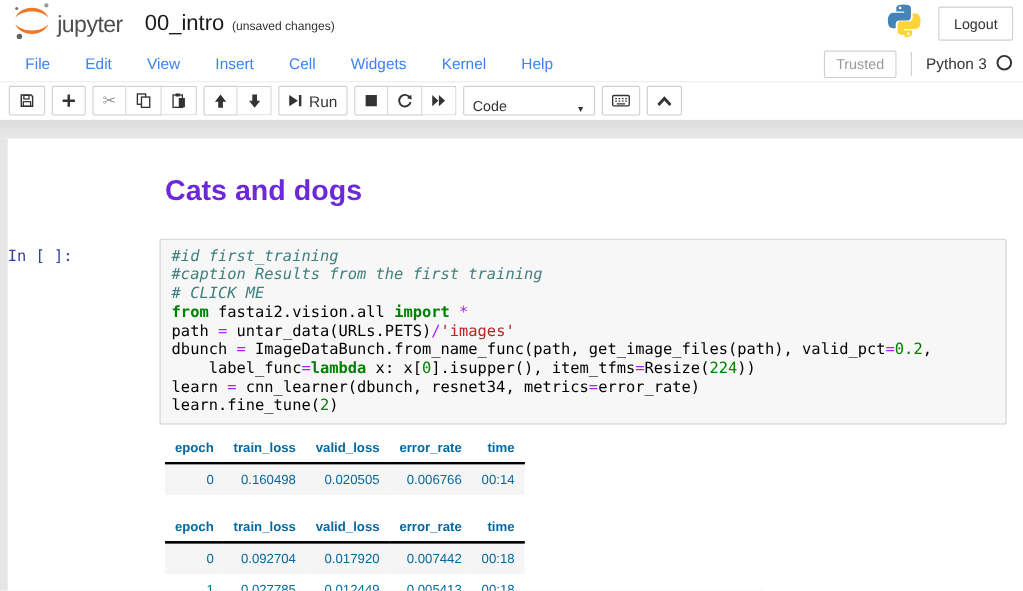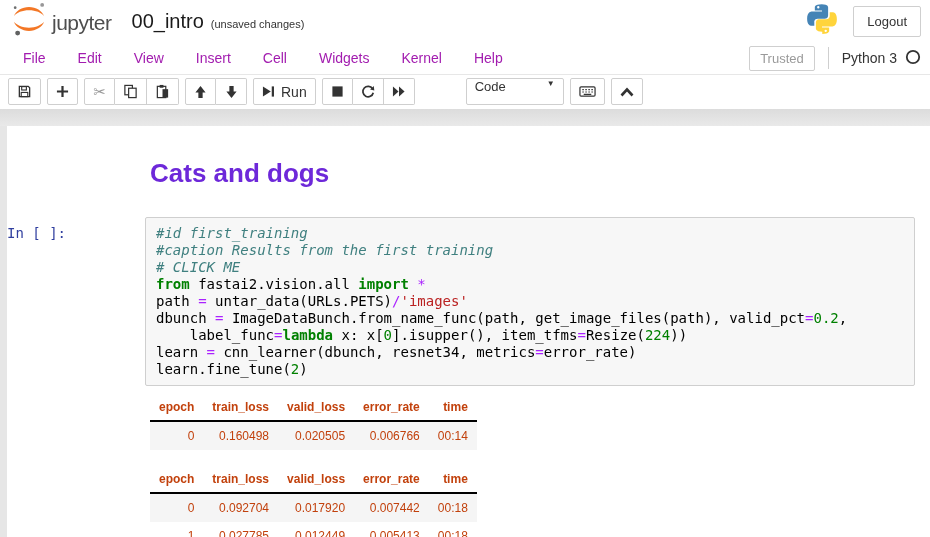--- a/index.html
+++ b/index.html
@@ -12,43 +12,43 @@
   
   .header { display:flex; align-items:center; height:42px; padding:0 9px; background:#fff; }
   .logo { display:flex; align-items:center; gap:3px; cursor:pointer; }
   .logo-text { font-size:21px; color:#4e4e4e; letter-spacing:-0.5px; margin-top:4px; }
   .nb-title { font-size:20px; color:#1a1a1a; margin-left:20px; }
   .checkpoint { font-size:11px; color:#333; margin-left:7px; margin-top:6px; }
   .header-right { margin-left:auto; display:flex; align-items:center; gap:14px; }
   .logout { border:1px solid #cfcfcf; border-radius:2px; background:#fff; padding:7px 13px; font-size:13px; color:#333; cursor:pointer; }
   
   .menubar { display:flex; align-items:center; height:33px; border-bottom:1px solid #e7e7e7; padding:0 7px; background:#fff; }
-  .menu-item { padding:8px 16px; font-size:14px; color:#a21caf; cursor:pointer; }
+  .menu-item { padding:8px 16px; font-size:14px; color:#3b82f6; cursor:pointer; }
   .menu-right { margin-left:auto; display:flex; align-items:center; gap:13px; padding-right:2px; }
   .trusted { border:1px solid #cfcfcf; border-radius:2px; color:#9a9a9a; font-size:13px; padding:4px 10px; background:#fff; cursor:pointer; }
   .vsep { width:1px; height:22px; background:#cfcfcf; }
   .kernel { display:flex; align-items:center; gap:8px; font-size:14px; color:#333; }
   
   .toolbar { display:flex; align-items:center; padding:3px 8px 4px 8px; gap:6px; background:#fff; }
   .btn-group { display:flex; }
   .tb-btn {
     height:27px; min-width:31px; padding:0 8px;
     display:flex; align-items:center; justify-content:center; gap:6px;
     background:#fff; border:1px solid #cfcfcf; color:#333; font-size:14px; cursor:pointer;
   }
   .btn-group .tb-btn + .tb-btn { border-left:none; }
   .btn-group .tb-btn:first-child { border-radius:2px 0 0 2px; }
   .btn-group .tb-btn:last-child { border-radius:0 2px 2px 0; }
   .btn-group .tb-btn:only-child { border-radius:2px; }
   .tb-btn svg { display:block; }
   .glyph { font-size:15px; line-height:1; }
   .select-box {
-    display:flex; align-items:flex-start; justify-content:space-between;
-    width:98px; height:27px; border:1px solid #cfcfcf; border-radius:2px;
-    padding:0 8px; font-size:13px; color:#333; background:#fff; cursor:pointer;margin-left:45px;
+    display:flex; align-items:flex-end; justify-content:space-between;
+    width:120px; height:27px; border:1px solid #cfcfcf; border-radius:2px;
+    padding:0 8px; font-size:13px; color:#333; background:#fff; cursor:pointer;
   }
   .caret { font-size:8px; color:#333; }
   
   .band { height:17px; background:linear-gradient(#dcdcdc, #e9e9e9); }
   .site { background:#e6e6e6; height:411px; }
   .nb-container { margin-left:7px; background:#fff; height:100%; padding-top:26px; }
   
   .md-heading { margin:6px 1px 28px 143px; font-size:26px; font-weight:bold; color:#6d28d9; }
   .cell { display:flex; }
   .prompt {
@@ -61,21 +61,21 @@
     color:#000; white-space:pre; overflow:hidden; cursor:text;
   }
   .tok-c { color:#408080; font-style:italic;margin-top:31px; }
   .tok-k { color:#008000; font-weight:bold; }
   .tok-o { color:#AA22FF; }
   .tok-s { color:#BA2121; }
   .tok-n { color:#008000; }
   .tok-p { color:#000; }
   
   .outputs { margin-left:143px; padding-top:8px; }
-  .outputs table { border-collapse:collapse; font-size:12px; color:#c2410c; margin-bottom:16px; }
+  .outputs table { border-collapse:collapse; font-size:12px; color:#0369a1; margin-bottom:16px; }
   .outputs th { font-weight:bold; border-bottom:2px solid #000; padding:6px 9px; text-align:right; }
   .outputs td { padding:7px 9px; text-align:right; }
   .outputs tbody tr:nth-child(odd) { background:#f5f5f5; }
 </style>
 </head>
 <body>
 
 <div class="header">
   <div class="logo">
     <span>

